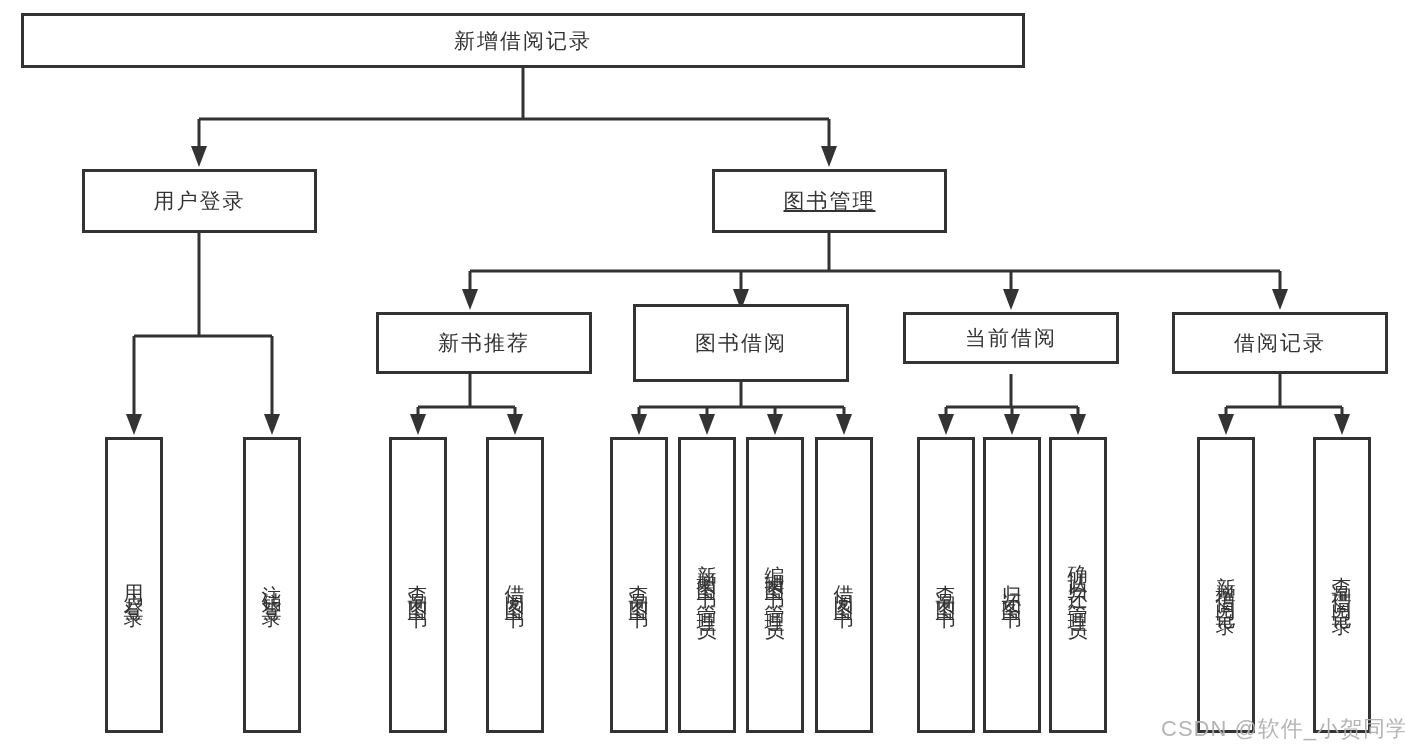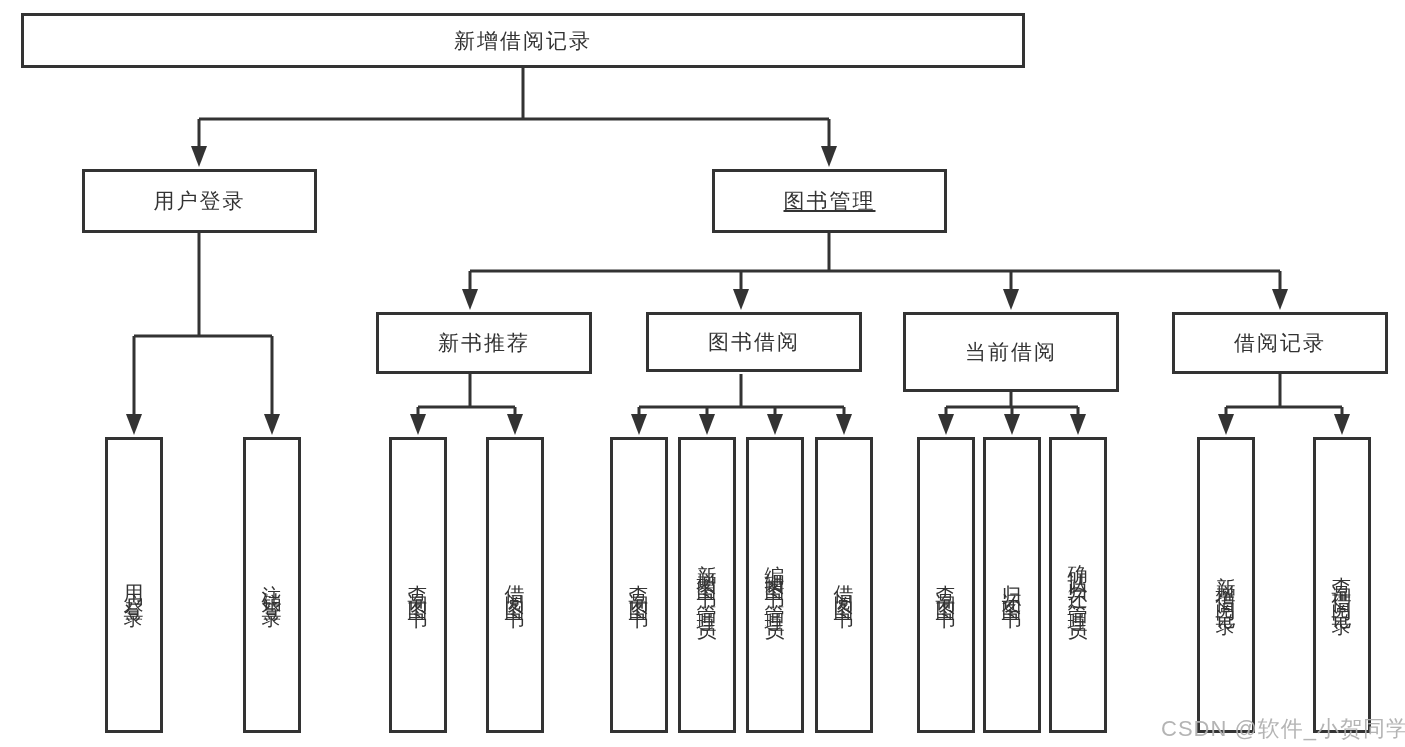--- a/index.html
+++ b/index.html
@@ -103,22 +103,22 @@
       <polygon points="1334,414 1350,414 1342,435"></polygon>
     </g>
   </svg>
 
   <div class="hbox" style="left:21px; top:13px; width:1004px; height:55px;">新增借阅记录</div>
 
   <div class="hbox" style="left:82px; top:169px; width:235px; height:64px;">用户登录</div>
   <div class="hbox" style="left:712px; top:169px; width:235px; height:64px;text-decoration:underline;">图书管理</div>
 
   <div class="hbox" style="left:376px; top:312px; width:216px; height:62px;">新书推荐</div>
-  <div class="hbox" style="left:633px; top:312px; width:216px; height:60px;margin-left:13px;">图书借阅</div>
-  <div class="hbox" style="left:903px; top:312px; width:216px; height:80px;">当前借阅</div>
+  <div class="hbox" style="left:633px; top:304px; width:216px; height:78px;">图书借阅</div>
+  <div class="hbox" style="left:903px; top:312px; width:216px; height:52px;">当前借阅</div>
   <div class="hbox" style="left:1172px; top:312px; width:216px; height:62px;">借阅记录</div>
 
   <div class="vbox" style="left:105px;">用户登录</div>
   <div class="vbox" style="left:243px;">注销登录</div>
 
   <div class="vbox" style="left:389px;">查询图书</div>
   <div class="vbox" style="left:486px;">借阅图书</div>
 
   <div class="vbox" style="left:610px;">查询图书</div>
   <div class="vbox" style="left:678px;">新增图书（管理员）</div>

